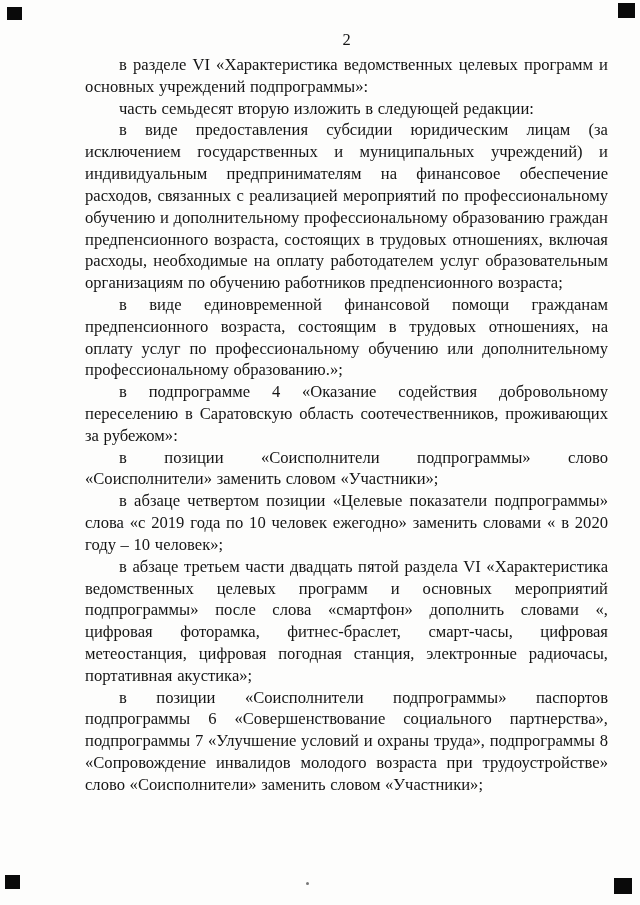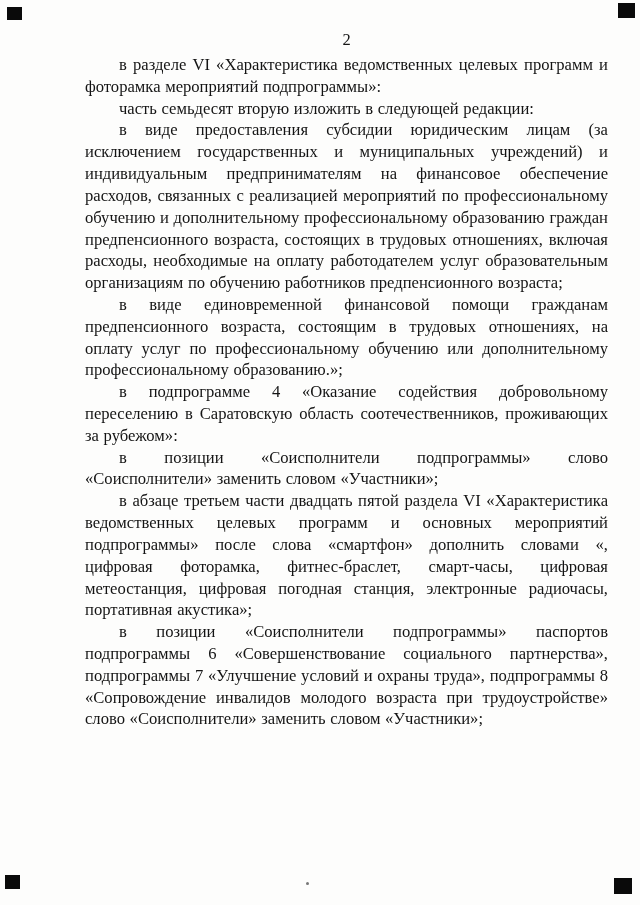--- a/index.html
+++ b/index.html
@@ -63,24 +63,25 @@
 
   <div class="scan-mark mark-tl"></div>
   <div class="scan-mark mark-tr"></div>
   <div class="scan-mark mark-bl"></div>
   <div class="scan-mark mark-br"></div>
   <div class="artifact-dot"></div>
 
   <div class="page-number">2</div>
 
   <div class="text-block">
-    <p>в разделе VI «Характеристика ведомственных целевых программ и фоторамка мероприятий подпрограммы»:</p>
+    <p>в разделе VI «Характеристика ведомственных целевых программ и основных учреждений подпрограммы»:</p>
     <p>часть семьдесят вторую изложить в следующей редакции:</p>
     <p>в виде предоставления субсидии юридическим лицам (за исключением государственных и муниципальных учреждений) и индивидуальным предпринимателям на финансовое обеспечение расходов, связанных с реализацией мероприятий по профессиональному обучению и дополнительному профессиональному образованию граждан предпенсионного возраста, состоящих в трудовых отношениях, включая расходы, необходимые на оплату работодателем услуг образовательным организациям по обучению работников предпенсионного возраста;</p>
     <p>в виде единовременной финансовой помощи гражданам предпенсионного возраста, состоящим в трудовых отношениях, на оплату услуг по профессиональному обучению или дополнительному профессиональному образованию.»;</p>
     <p>в подпрограмме 4 «Оказание содействия добровольному переселению в Саратовскую область соотечественников, проживающих за рубежом»:</p>
     <p>в позиции «Соисполнители подпрограммы» слово «Соисполнители» заменить словом «Участники»;</p>
+    <p>в абзаце четвертом позиции «Целевые показатели подпрограммы» слова «с 2019 года по 10 человек ежегодно» заменить словами « в 2020 году – 10 человек»;</p>
     <p>в абзаце третьем части двадцать пятой раздела VI «Характеристика ведомственных целевых программ и основных мероприятий подпрограммы» после слова «смартфон» дополнить словами «, цифровая фоторамка, фитнес-браслет, смарт-часы, цифровая метеостанция, цифровая погодная станция, электронные радиочасы, портативная акустика»;</p>
     <p>в позиции «Соисполнители подпрограммы» паспортов подпрограммы 6 «Совершенствование социального партнерства», подпрограммы 7 «Улучшение условий и охраны труда», подпрограммы 8 «Сопровождение инвалидов молодого возраста при трудоустройстве» слово «Соисполнители» заменить словом «Участники»;</p>
 
   </div>
 
 </div>
 
 </body></html>

